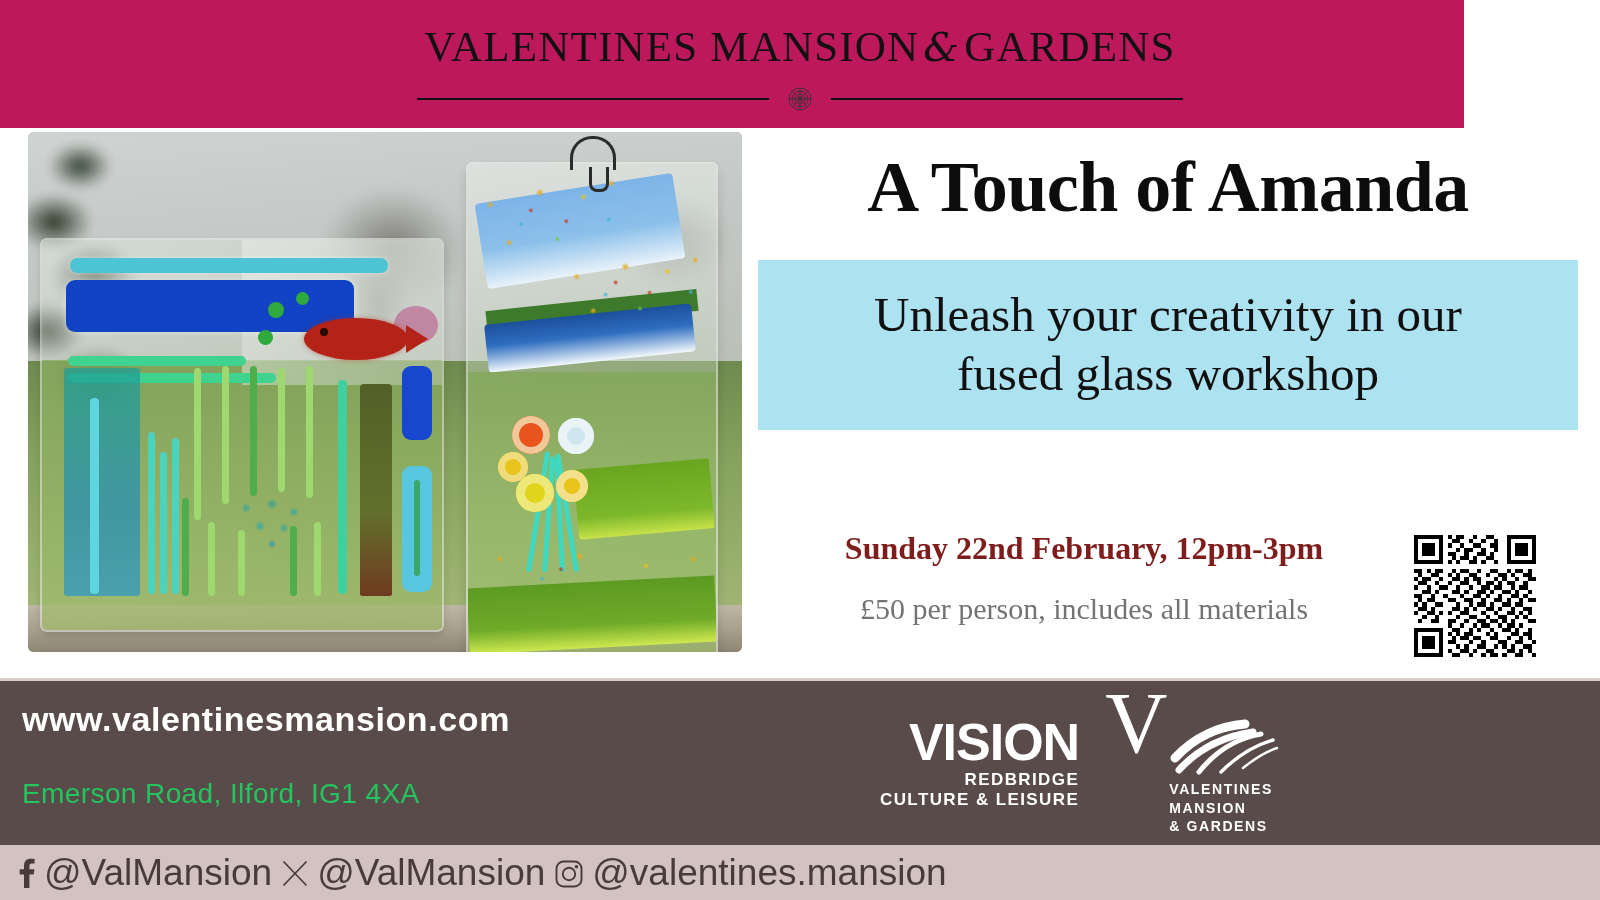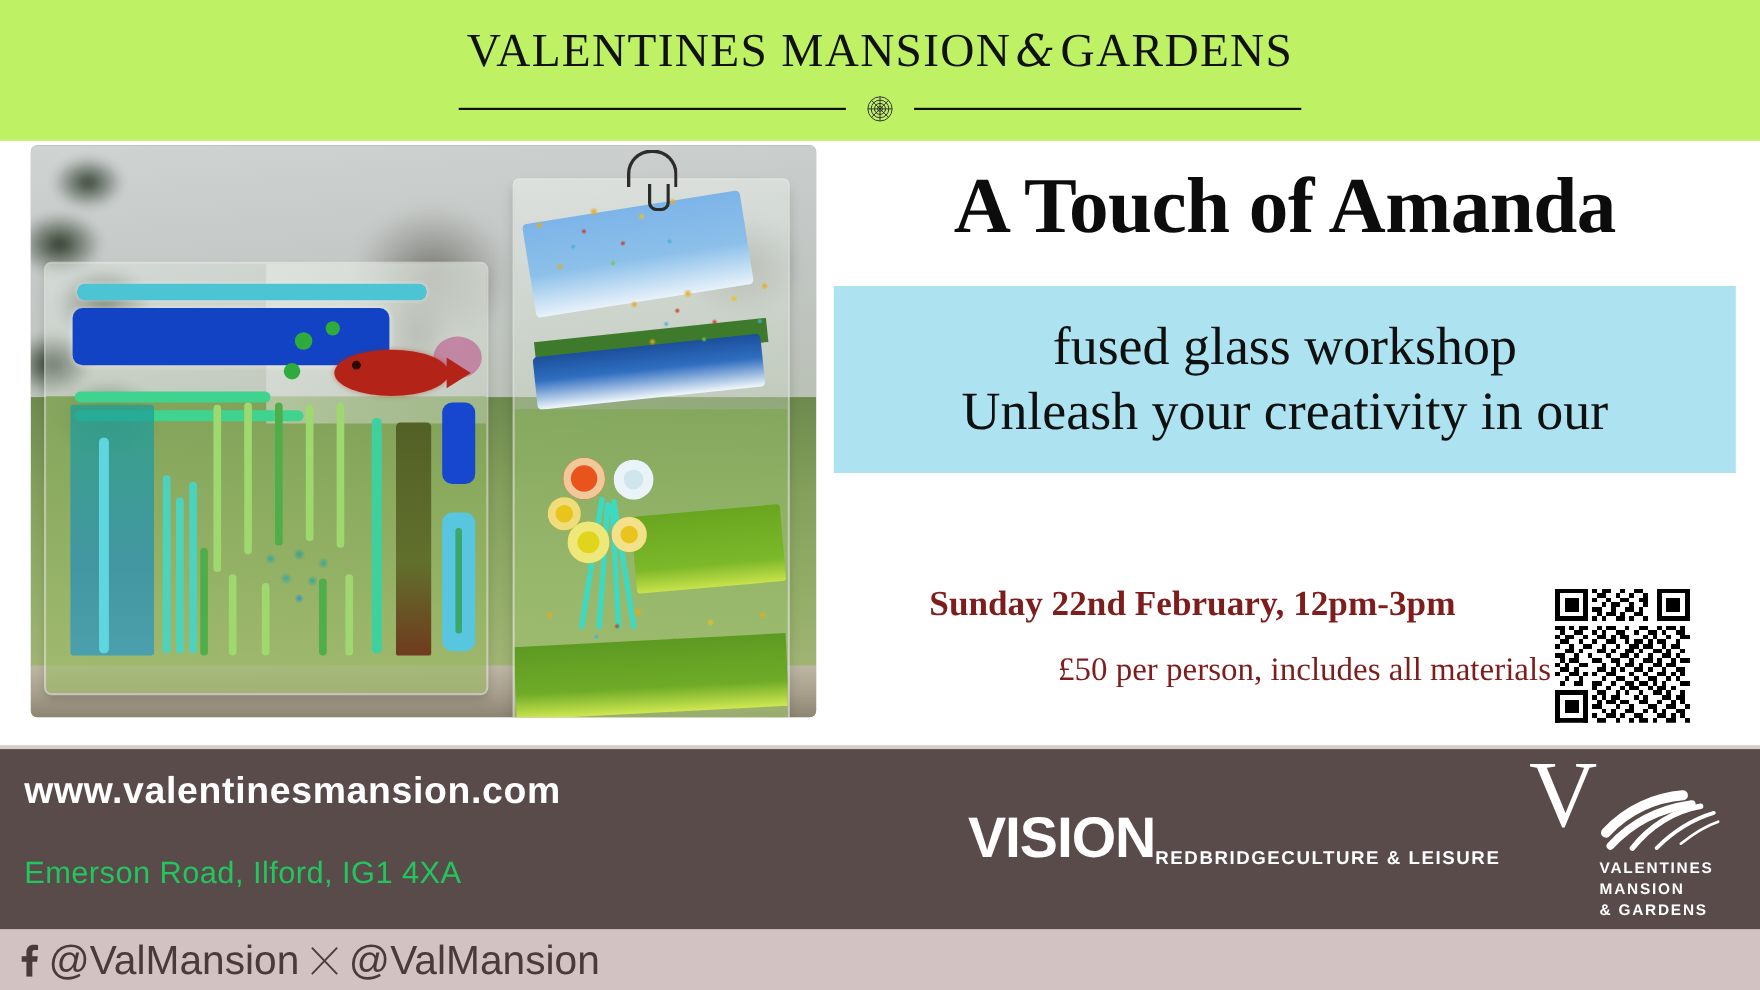--- a/index.html
+++ b/index.html
@@ -8,22 +8,22 @@
     font-family: "Liberation Serif", serif;
     background: #ffffff;
     overflow: hidden;
     position: relative;
   }
 
   
   .header {
     position: absolute;
     top: 0; left: 0;
-    width: 1600px; height: 128px;
-    background: #bef264;
+    width: 1464px; height: 128px;
+    background: #be185d;
   }
   .org-name {
     position: absolute;
     top: 22px; left: 0; width: 1600px;
     text-align: center;
     font-family: "Liberation Serif", serif;
     font-size: 43px;
     letter-spacing: 1.2px;
     color: #111111;
     white-space: nowrap;
@@ -345,24 +345,24 @@
     text-align: center;
     font-family: "Liberation Serif", serif;
     font-weight: bold;
     font-size: 32px;
     color: #7f1d1d;
     white-space: nowrap;
   }
   .price-line {
     position: absolute;
     top: 460px; left: 0; width: 652px;
-    text-align: right;
+    text-align: center;
     font-family: "Liberation Serif", serif;
     font-size: 30px;
-    color: #7f1d1d;
+    color: #737373;
     white-space: nowrap;
   }
   .qr {
     position: absolute;
     left: 652px; top: 403px;
     width: 130px; height: 122px;
     background: #ffffff;
   }
   .qr svg { display: block; }
 
@@ -420,21 +420,21 @@
     white-space: nowrap;
   }
   .rb-big {
     font-family: "Liberation Sans", sans-serif;
     font-weight: bold;
     font-size: 38px;
     letter-spacing: -0.3px;
     white-space: nowrap;
   }
   .logo-vision {
-    display: flex; flex-direction: row;
+    display: flex; flex-direction: column;
     align-items: flex-end;
     color: #ffffff;
     line-height: 1;
   }
   .vis-word {
     font-family: "Liberation Sans", sans-serif;
     font-weight: bold;
     font-size: 52px;
     letter-spacing: -1px;
   }
@@ -570,22 +570,22 @@
     <div class="flower fl-yel2"></div>
     <div class="flower fl-yel3"></div>
     <div class="frit frit-bottom"></div>
     <div class="pr-bottomgreen"></div>
   </div>
 </div>
 
 <div class="content">
   <div class="title">A Touch of Amanda</div>
   <div class="subtitle-band">
+    <div class="subtitle-line">Unleash your creativity in our</div>
     <div class="subtitle-line">fused glass workshop</div>
-    <div class="subtitle-line">Unleash your creativity in our</div>
   </div>
   <div class="date-line">Sunday 22nd February, 12pm-3pm</div>
   <div class="price-line">£50 per person, includes all materials</div>
   <div class="qr">
     <svg width="130" height="122" viewBox="0 0 29 29" shape-rendering="crispEdges">
       <rect width="29" height="29" fill="#fff"></rect>
       <g fill="#000">
         <rect x="0" y="0" width="7" height="1"></rect>
           <rect x="0" y="6" width="7" height="1"></rect>
         <rect x="0" y="0" width="1" height="7"></rect>
@@ -853,13 +853,23 @@
     <span class="social-handle">@ValMansion</span>
   </div>
   <div class="social-item">
     <span>
       <svg class="si" width="28" height="30" viewBox="0 0 28 30">
         <path fill="none" stroke="#4a3b3b" stroke-width="1.7" d="M2.5 3.5 L25.5 27.5 M25.5 3.5 L2.5 27.5"></path>
       </svg>
     </span>
     <span class="social-handle">@ValMansion</span>
   </div>
+  <div class="social-item">
+    <span>
+      <svg class="si" width="30" height="30" viewBox="0 0 30 30">
+        <rect x="2.5" y="3.5" width="25" height="25" rx="7" fill="none" stroke="#4a3b3b" stroke-width="1.9"></rect>
+        <circle cx="15" cy="16" r="6.2" fill="none" stroke="#4a3b3b" stroke-width="1.9"></circle>
+        <circle cx="22.4" cy="8.8" r="1.7" fill="#4a3b3b"></circle>
+      </svg>
+    </span>
+    <span class="social-handle">@valentines.mansion</span>
+  </div>
 </div>
 
 </body></html>

